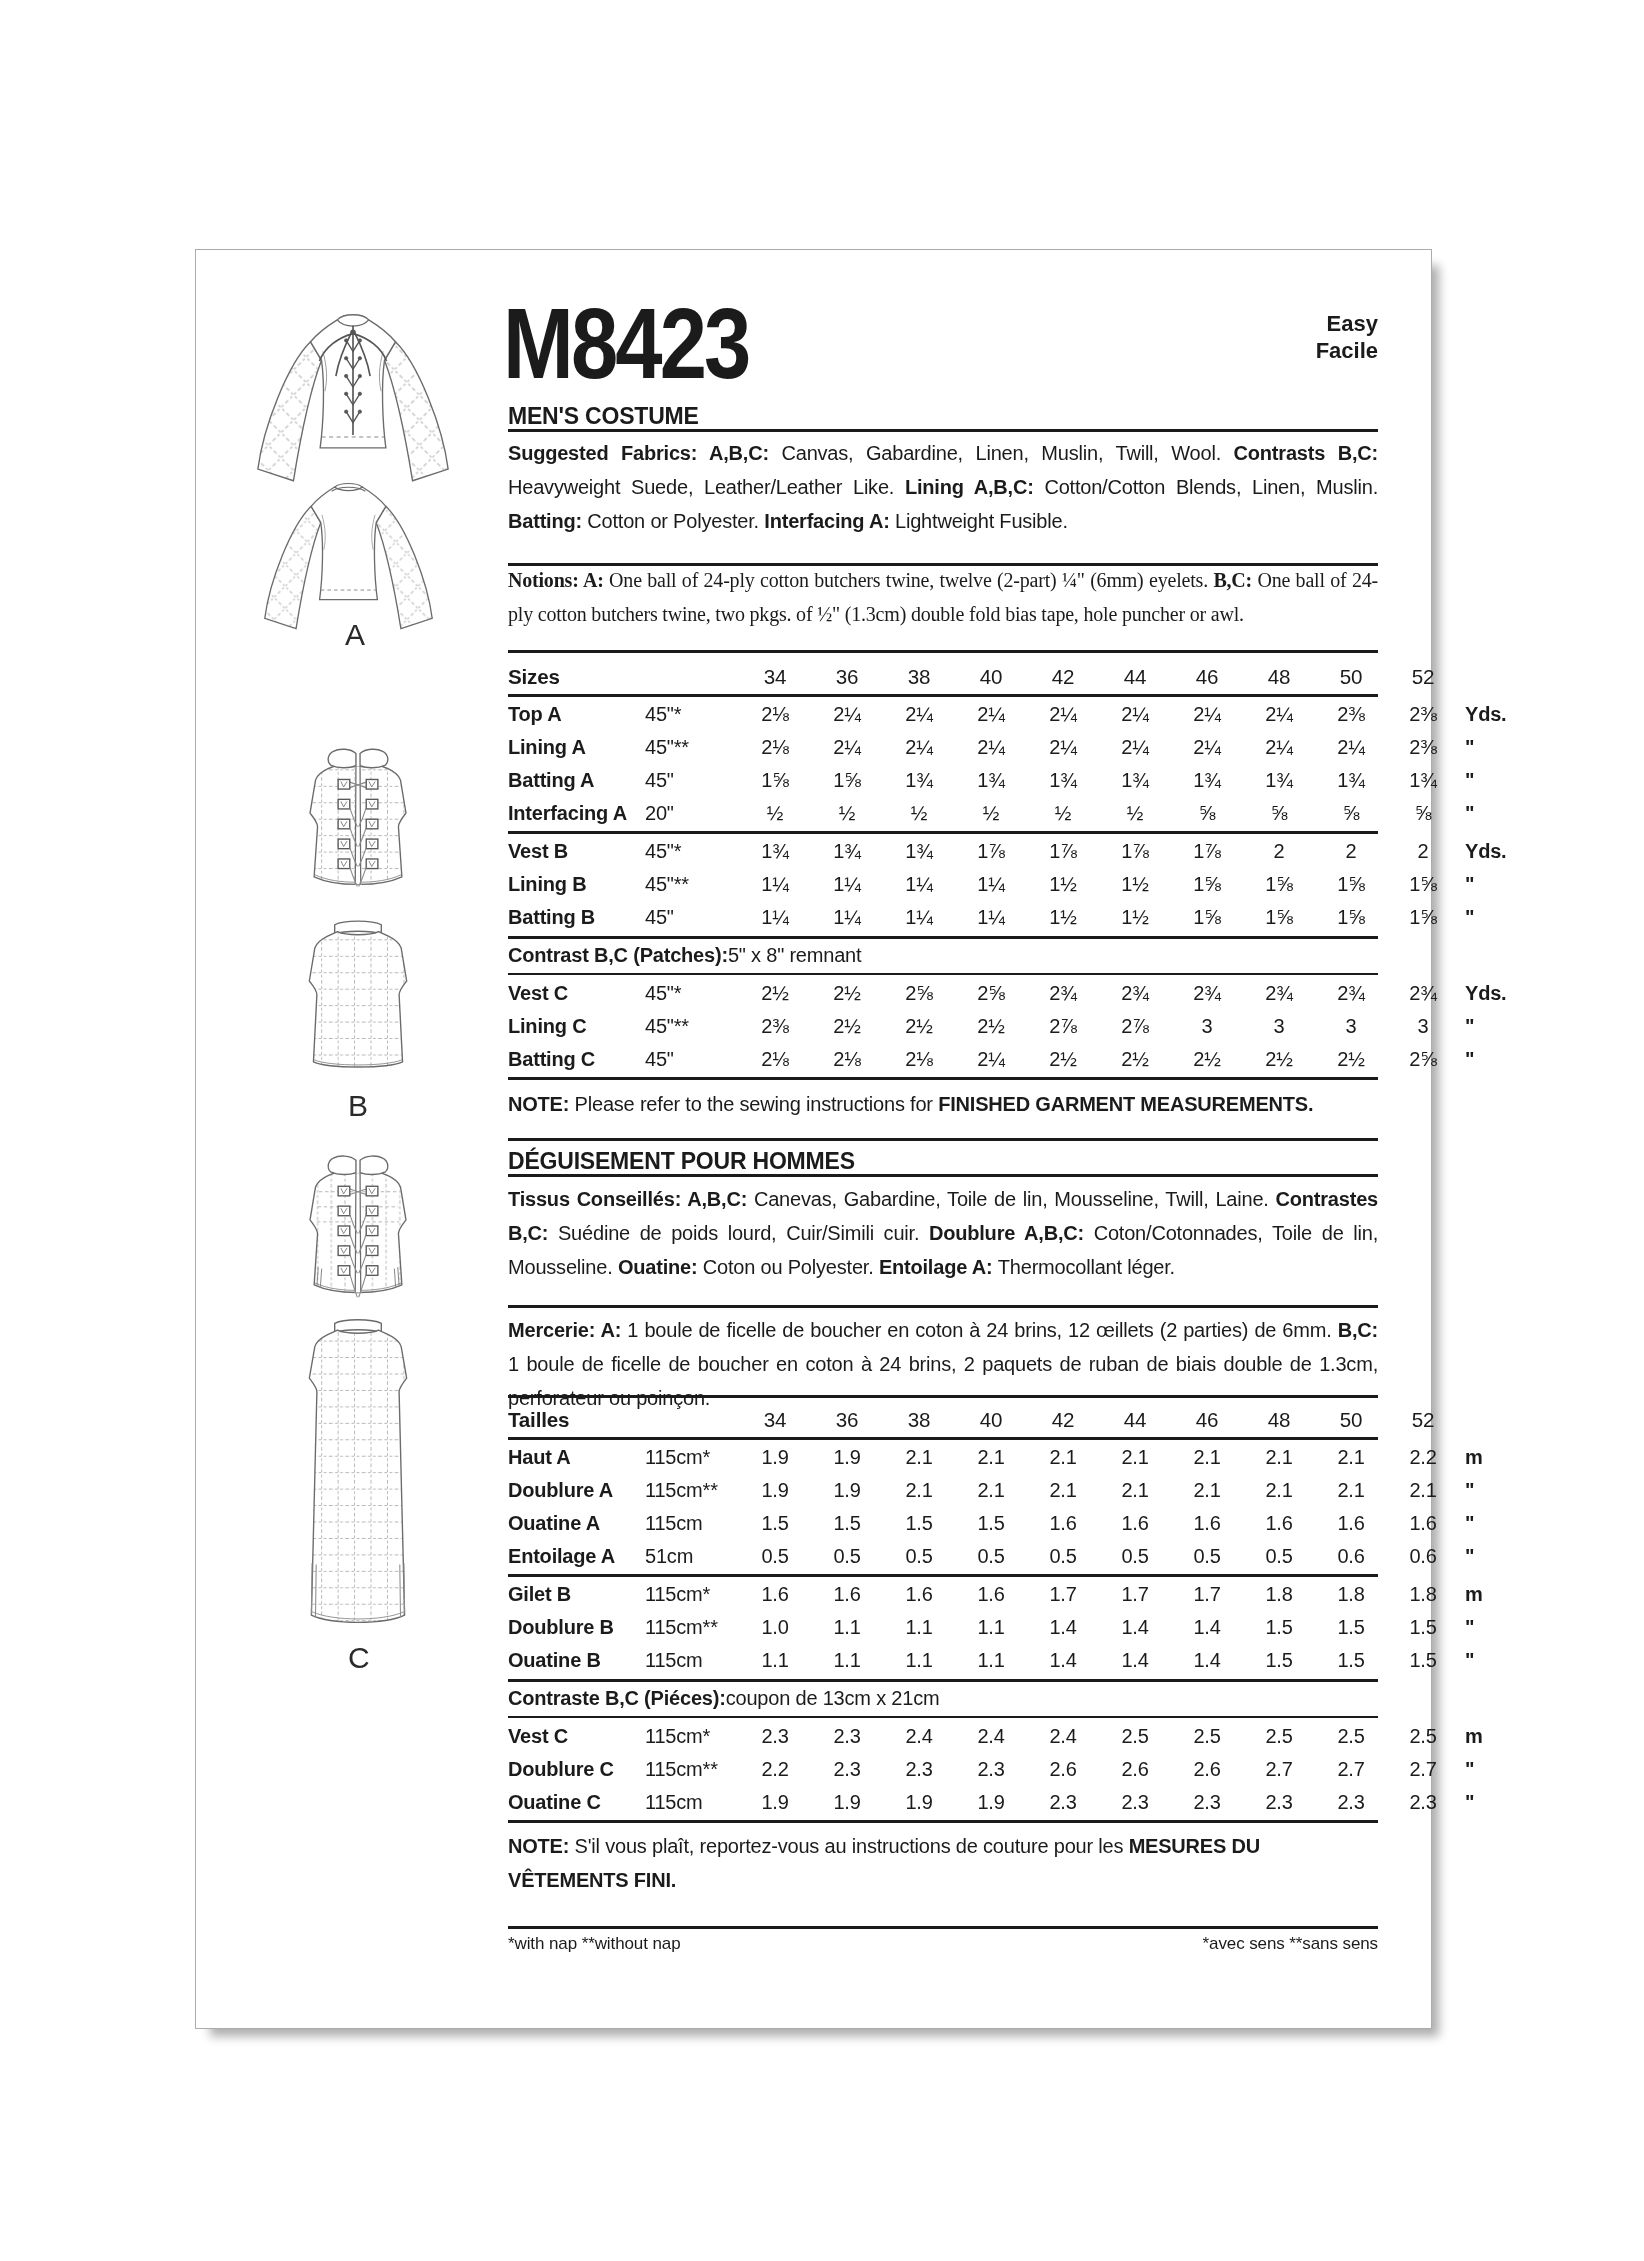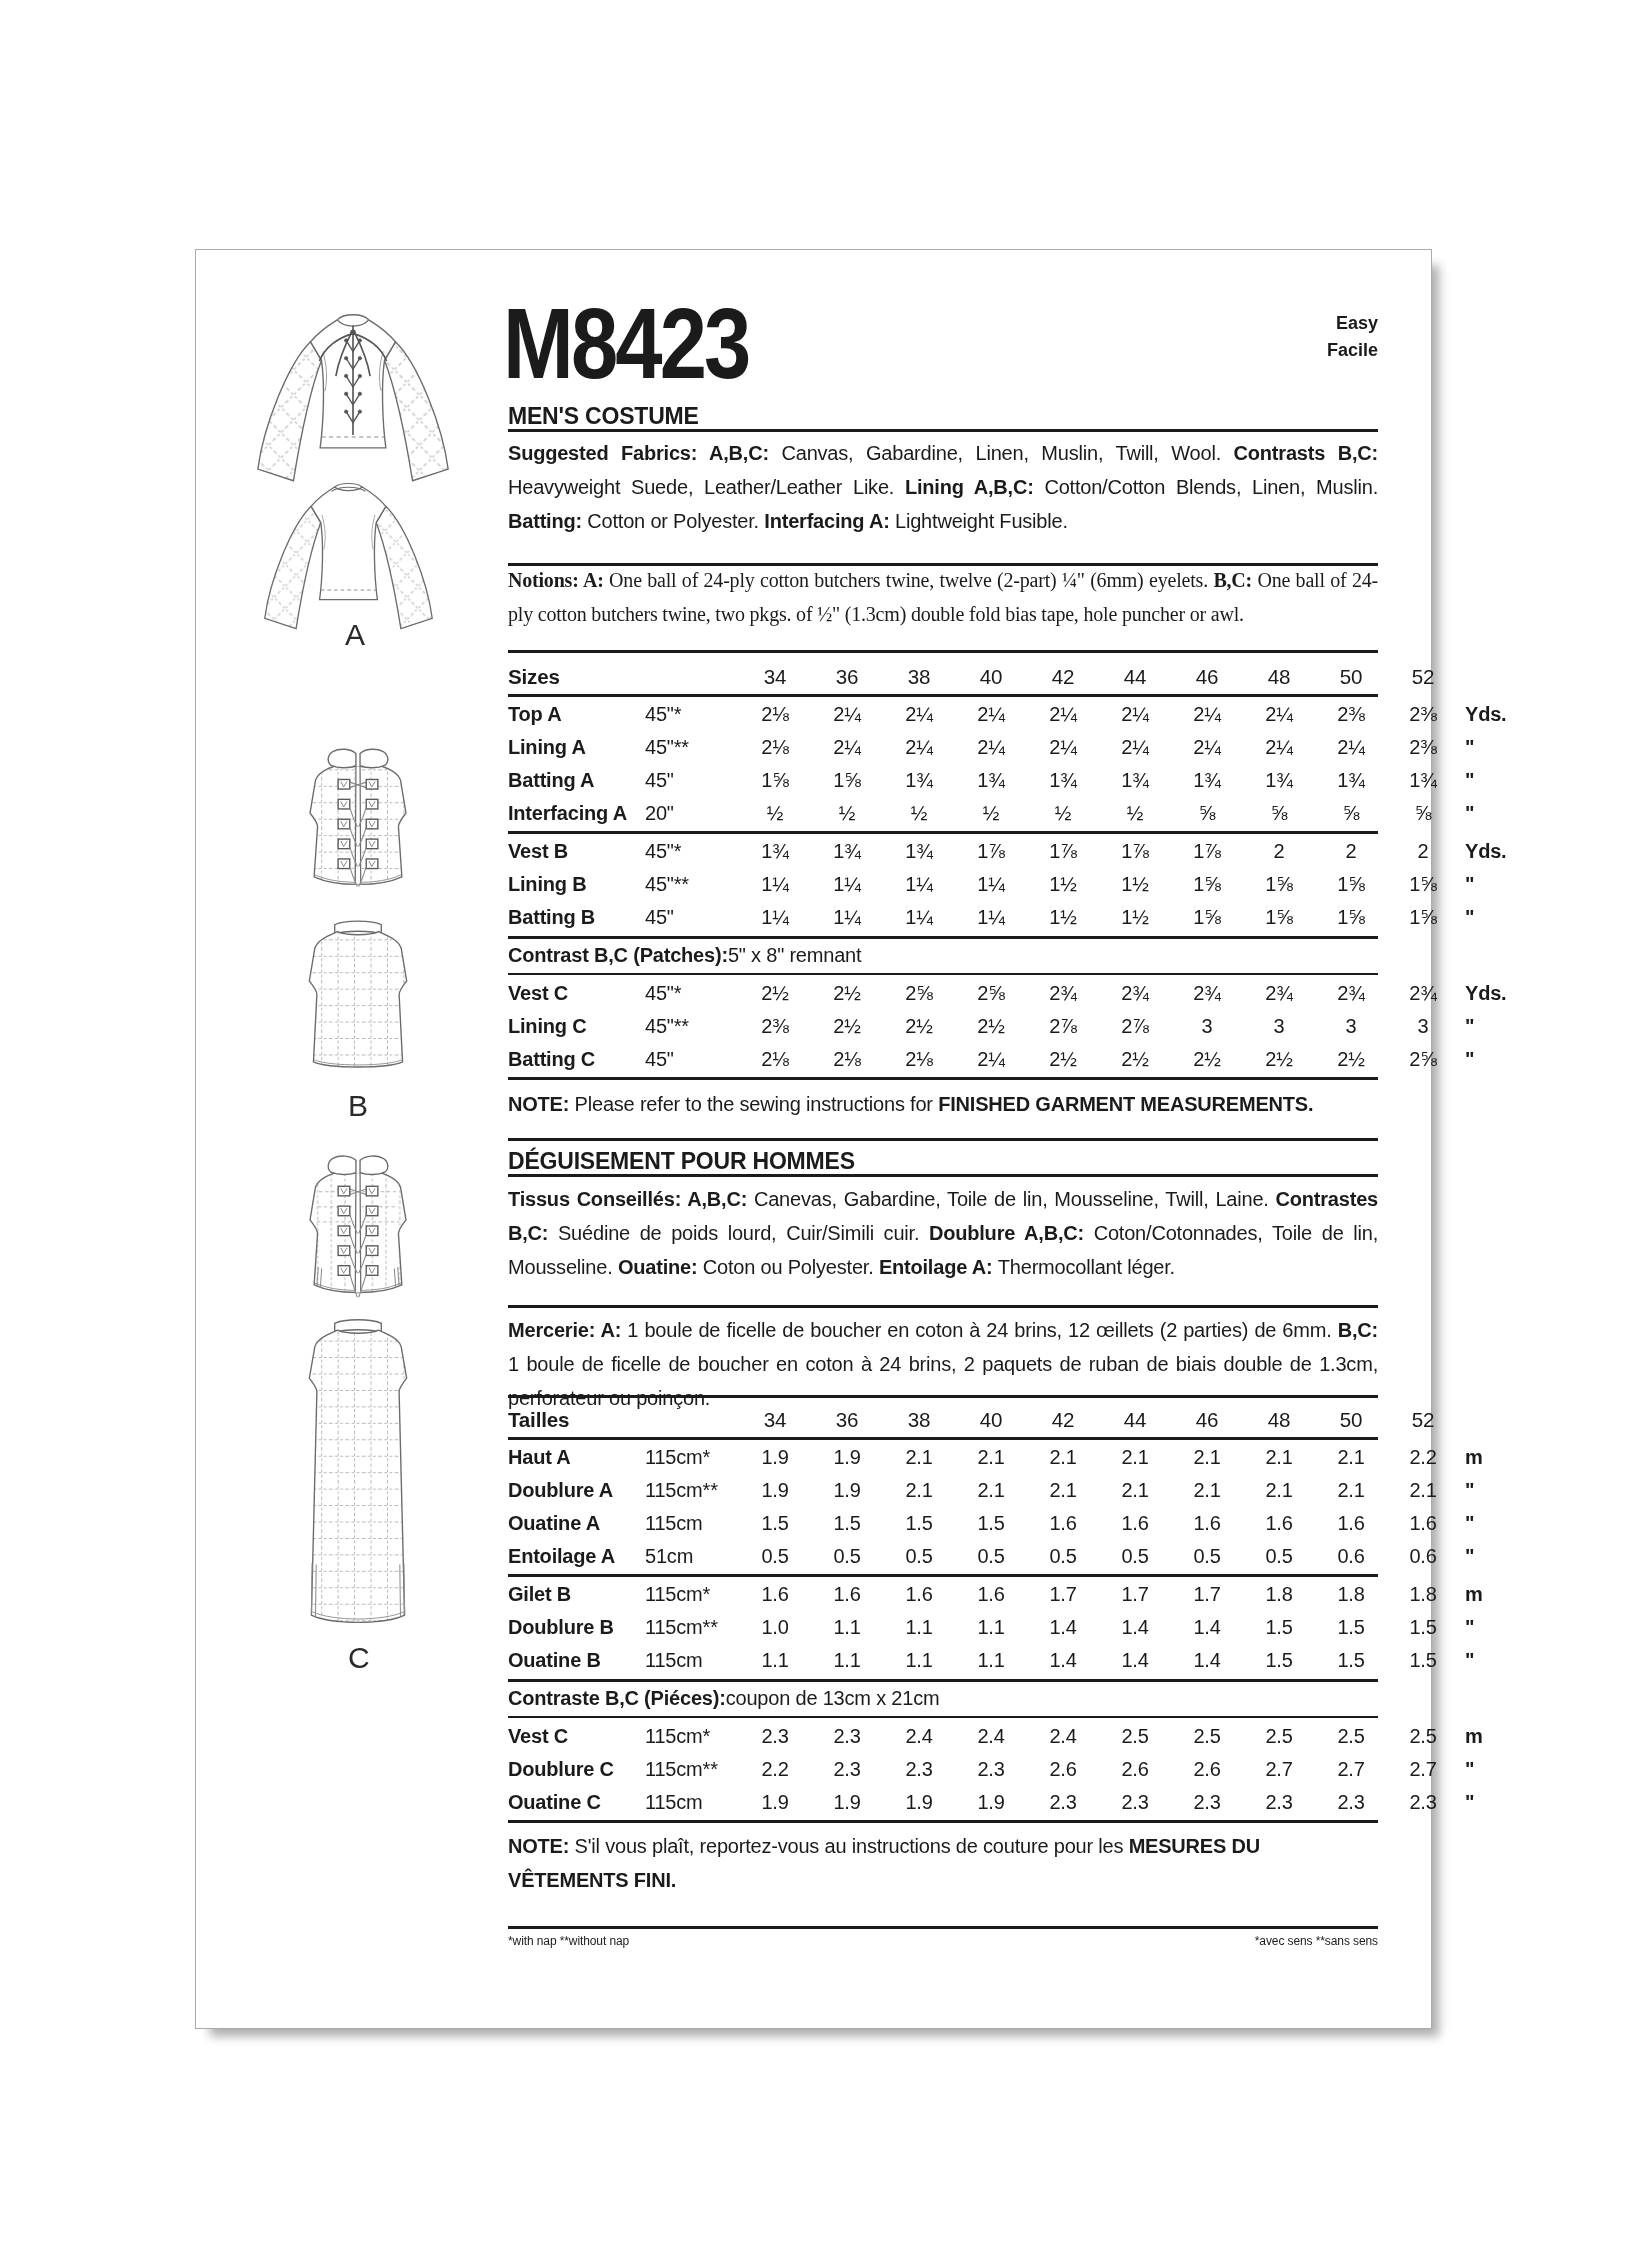--- a/index.html
+++ b/index.html
@@ -5,21 +5,21 @@
   html,body{margin:0;padding:0;background:#ffffff;}
   .canvas{position:relative;width:1645px;height:2261px;background:#ffffff;overflow:hidden;
           font-family:"Liberation Sans","DejaVu Sans",sans-serif;color:#1b1b1b;}
   .sheet{position:absolute;left:195px;top:249px;width:1235px;height:1778px;background:#ffffff;
          border:1.4px solid #ababab;box-shadow:11px 12.3px 9.6px -4.1px rgba(0,0,0,0.32);}
   .abs{position:absolute;}
 
   
   .pattern-num{left:307px;top:42px;font-size:100px;line-height:103px;font-weight:bold;
                letter-spacing:-3.4px;transform:scaleX(0.85);transform-origin:left top;white-space:nowrap;}
-  .difficulty{right:53px;top:60px;text-align:right;font-weight:bold;font-size:18px;line-height:27px;}
+  .difficulty{right:53px;top:60px;text-align:right;font-weight:bold;font-size:22px;line-height:27px;}
 
   .h2{left:312px;font-size:23px;font-weight:bold;letter-spacing:-0.2px;white-space:nowrap;}
   .en-heading{top:153px;}
   .fr-heading{top:898px;}
 
   .rule{left:312px;width:870px;height:3.4px;background:#1b1b1b;}
   .r1{top:179px;} .r2{top:313px;} .r3{top:400px;} .r4{top:888px;} .r5{top:924px;}
   .r6{top:1055px;} .r7{top:1145px;} .r-footer{top:1676px;height:2.7px;}
 
   .para{left:312px;width:870px;font-size:20px;line-height:34px;letter-spacing:-0.2px;
@@ -38,21 +38,21 @@
   .c-width{white-space:nowrap;font-weight:normal;}
   .c-val{text-align:center;font-weight:normal;white-space:nowrap;}
   .t-head .c-val{font-weight:normal;}
   .c-unit{text-align:left;padding-right:15px;font-weight:bold;white-space:nowrap;}
   .t-rule{height:2.7px;background:#1b1b1b;margin:1.4px 0;}
   .t-note{height:31.5px;display:flex;align-items:center;white-space:nowrap;}
   .t-note .nb{font-weight:bold;}
 
   
   .footer{left:312px;top:1684px;width:870px;display:flex;justify-content:space-between;
-          font-size:12px;letter-spacing:-0.1px;}
+          font-size:17px;letter-spacing:-0.1px;}
 
   
   .fig{overflow:visible;}
   .fig-a{left:49px;top:48px;width:216px;height:332px;}
   .fig-b{left:101px;top:495px;width:122px;height:328px;}
   .fig-c{left:101px;top:902px;width:122px;height:481px;}
   .fig-label{font-size:30px;color:#2a2a2a;line-height:31.5px;}
   .label-a{left:149px;top:369px;}
   .label-b{left:152px;top:840px;}
   .label-c{left:152px;top:1392px;}

